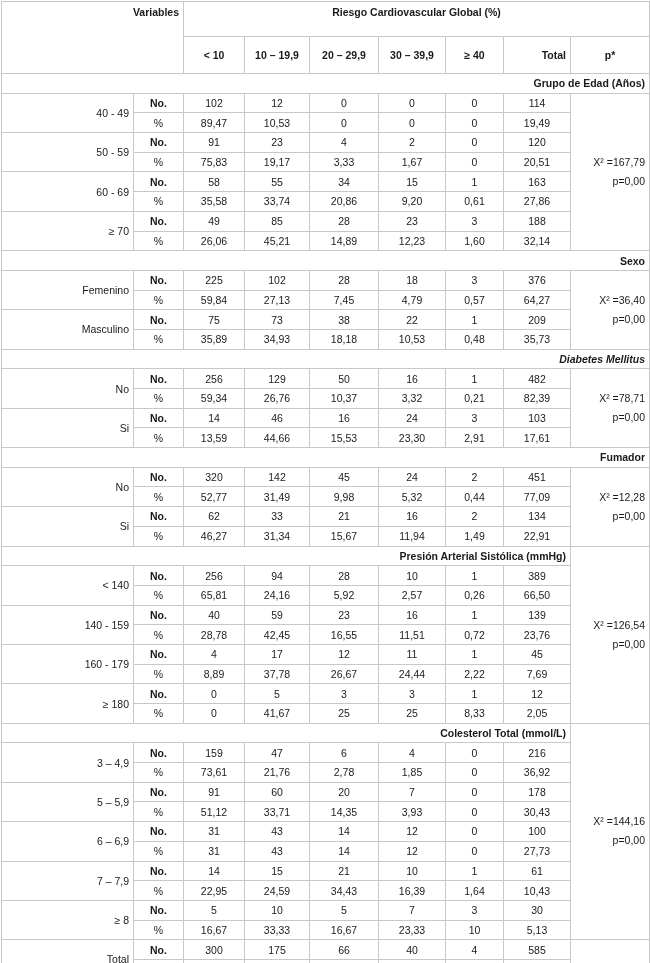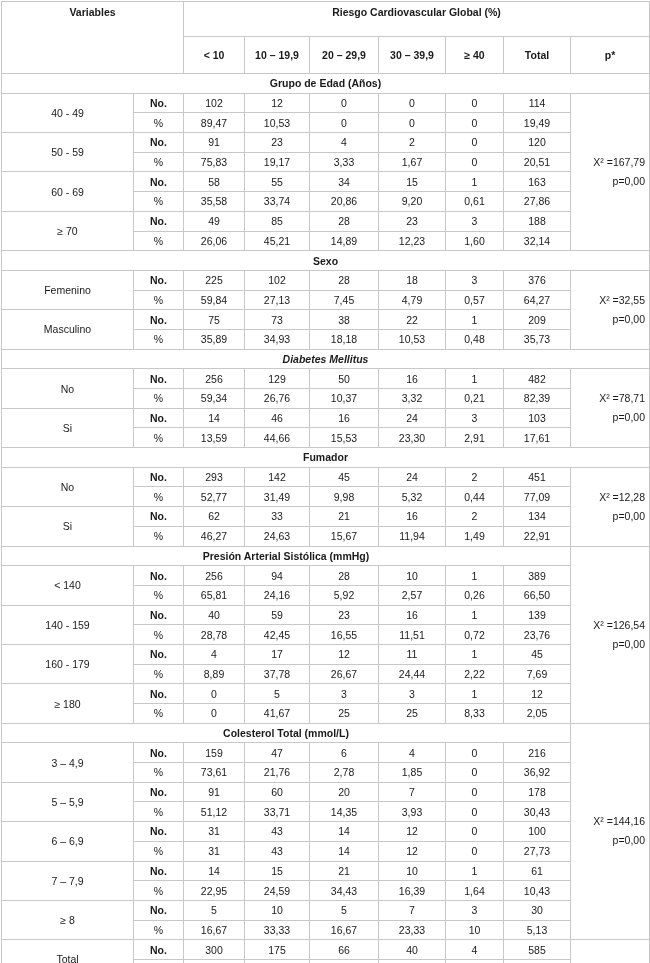--- a/index.html
+++ b/index.html
@@ -1,21 +1,21 @@
 <!DOCTYPE html>
 <html><head>
 <meta charset="utf-8">
 <style>
   html,body{margin:0;padding:0;background:#ffffff;}
   body{width:650px;height:963px;overflow:hidden;font-family:"Liberation Sans",sans-serif;color:#1a1a1a;}
   table{border-collapse:collapse;table-layout:fixed;width:648px;margin:1px 0 0 1px;font-size:10.5px;}
   td,th{border:1px solid #c8c8c8;padding:0 4px;height:18.7px;font-weight:normal;white-space:nowrap;overflow:hidden;}
   th{font-weight:bold;}
   .c{text-align:center;}
-  .l{text-align:center;}
+  .l{text-align:right;}
   .b{font-weight:bold;}
   .bi{font-weight:bold;font-style:italic;}
   .hdr-top{height:30px;vertical-align:top;padding-top:4px;}
   .hdr-cols{height:36px;}
   .pcell{text-align:right;vertical-align:middle;line-height:19px;}
 </style>
 </head>
 <body>
 
 <table>
@@ -135,21 +135,21 @@
       <tr>
         <td class="l" rowspan="2">Femenino</td>
         <td class="c b">No.</td>
         <td class="c">225</td>
         <td class="c">102</td>
         <td class="c">28</td>
         <td class="c">18</td>
         <td class="c">3</td>
         <td class="c">376</td>
         <td class="pcell" rowspan="4">
-          <div>X² =32,55</div>
+          <div>X² =36,40</div>
           <div>p=0,00</div>
         </td>
       </tr>
       <tr>
         <td class="c">%</td>
         <td class="c">59,84</td>
         <td class="c">27,13</td>
         <td class="c">7,45</td>
         <td class="c">4,79</td>
         <td class="c">0,57</td>
@@ -218,21 +218,21 @@
         <td class="c">23,30</td>
         <td class="c">2,91</td>
         <td class="c">17,61</td>
       </tr>
       <tr>
         <td class="b l" colspan="9">Fumador</td>
       </tr>
       <tr>
         <td class="l" rowspan="2">No</td>
         <td class="c b">No.</td>
-        <td class="c">293</td>
+        <td class="c">320</td>
         <td class="c">142</td>
         <td class="c">45</td>
         <td class="c">24</td>
         <td class="c">2</td>
         <td class="c">451</td>
         <td class="pcell" rowspan="4">
           <div>X² =12,28</div>
           <div>p=0,00</div>
         </td>
       </tr>
@@ -251,21 +251,21 @@
         <td class="c">62</td>
         <td class="c">33</td>
         <td class="c">21</td>
         <td class="c">16</td>
         <td class="c">2</td>
         <td class="c">134</td>
       </tr>
       <tr>
         <td class="c">%</td>
         <td class="c">46,27</td>
-        <td class="c">24,63</td>
+        <td class="c">31,34</td>
         <td class="c">15,67</td>
         <td class="c">11,94</td>
         <td class="c">1,49</td>
         <td class="c">22,91</td>
       </tr>
       <tr>
         <td class="b l" colspan="8">Presión Arterial Sistólica (mmHg)</td>
         <td class="pcell" rowspan="9">
           <div>X² =126,54</div>
           <div>p=0,00</div>

